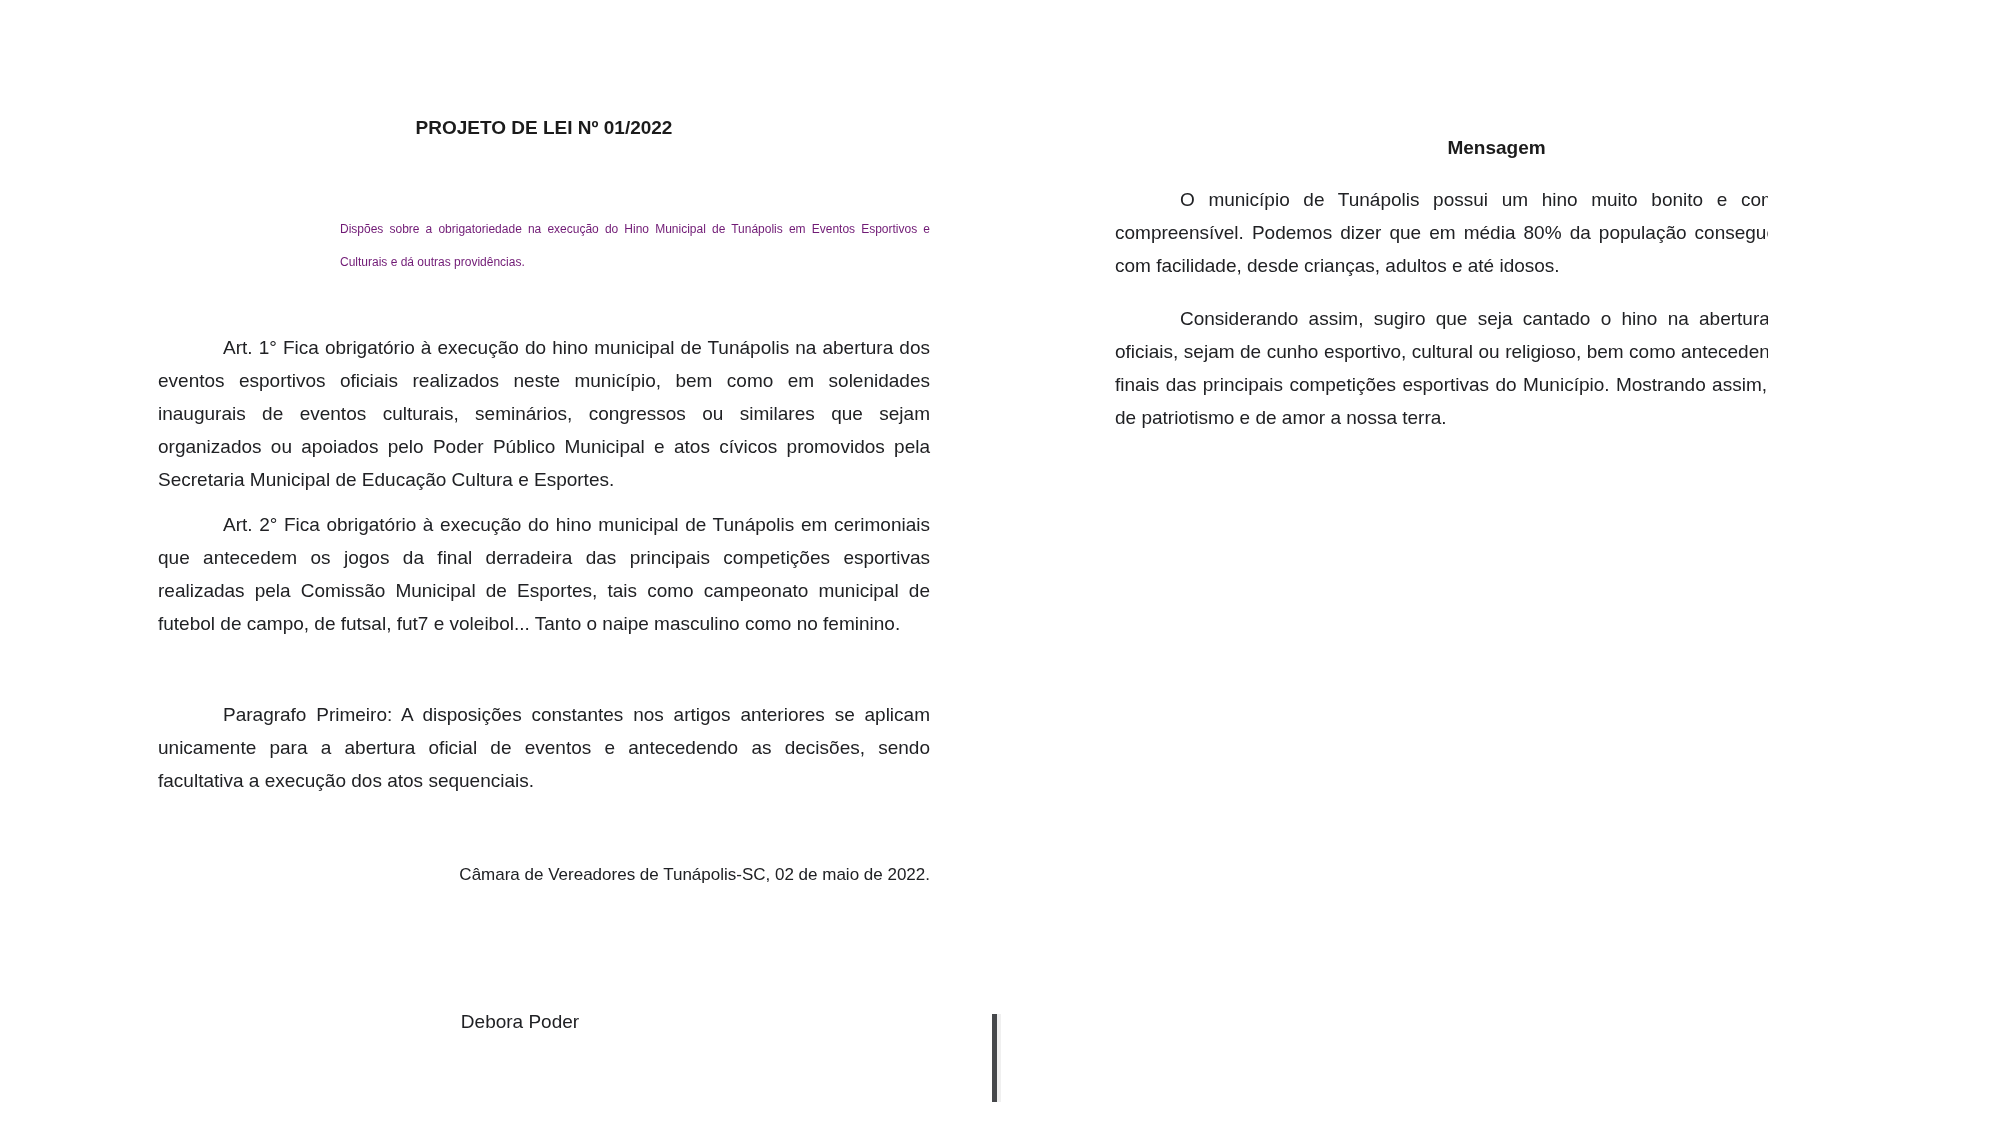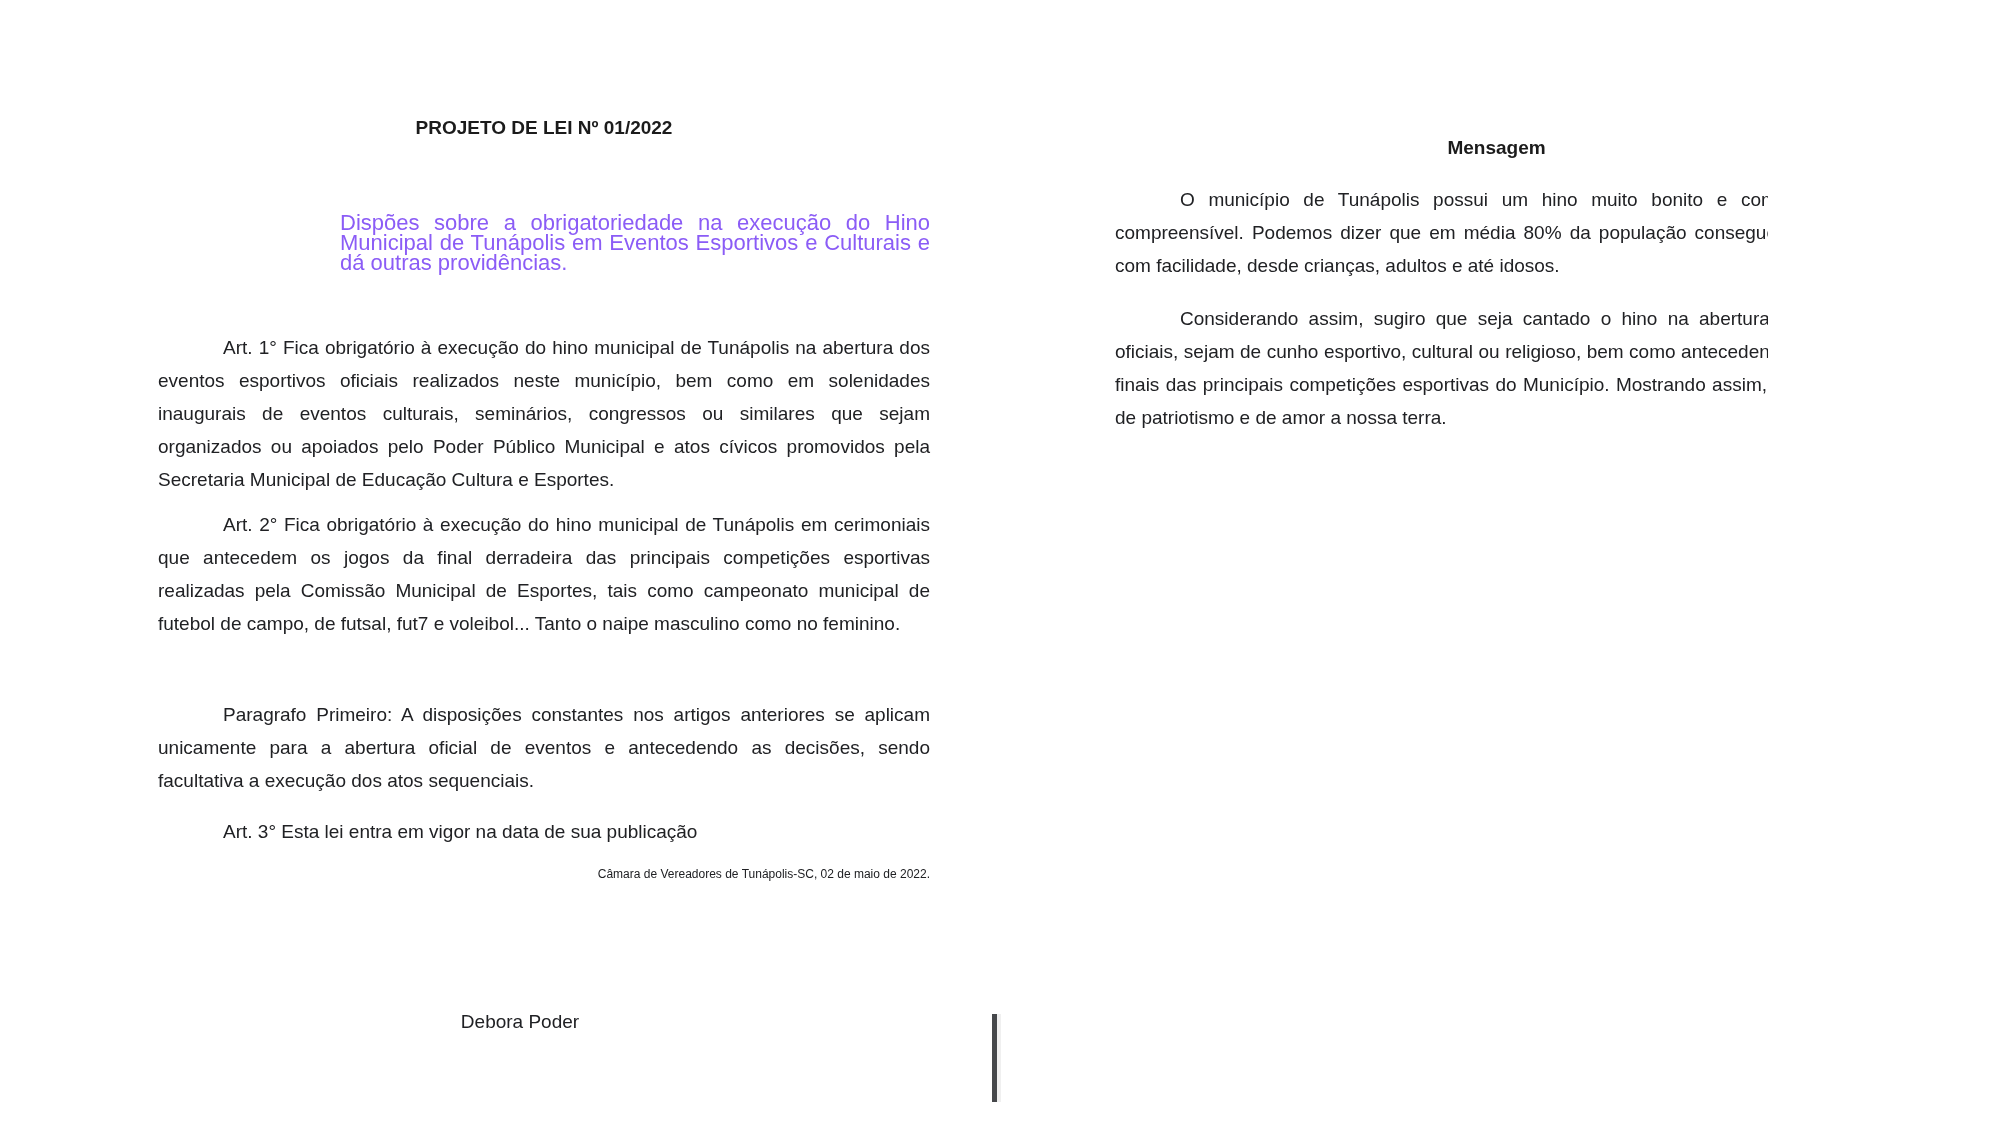--- a/index.html
+++ b/index.html
@@ -25,27 +25,27 @@
   }
   .indent { text-indent: 65px; }
   .doc-title {
     font-size: 19px;
     line-height: 24px;
     font-weight: bold;
     text-align: center;
     color: #1b1b1b;
   }
   .epigraph {
-    font-size: 22px;
-    line-height: 20px;
+    font-size: 12px;
+    line-height: 33px;
     text-align: justify;
-    color: #8b5cf6;
+    color: #701a75;
   }
   .dateline {
-    font-size: 12px;
+    font-size: 17px;
     line-height: 33px;
     text-align: right;
     color: #202124;
   }
   .signature {
     font-size: 19px;
     line-height: 23px;
     text-align: center;
     color: #202124;
   }
@@ -65,21 +65,20 @@
     <div class="abs doc-title" style="left:0; top:116px; width:772px;">PROJETO DE LEI Nº 01/2022</div>
 
     <div class="abs epigraph" style="left:182px; top:213px; width:590px;">Dispões sobre a obrigatoriedade na execução do Hino Municipal de Tunápolis em Eventos Esportivos e Culturais e dá outras providências.</div>
 
     <div class="abs doc-text indent" style="left:0; top:331px; width:772px;">Art. 1° Fica obrigatório à execução do hino municipal de Tunápolis na abertura dos eventos esportivos oficiais realizados neste município, bem como em solenidades inaugurais de eventos culturais, seminários, congressos ou similares que sejam organizados ou apoiados pelo Poder Público Municipal e atos cívicos promovidos pela Secretaria Municipal de Educação Cultura e Esportes.</div>
 
     <div class="abs doc-text indent" style="left:0; top:508px; width:772px;">Art. 2° Fica obrigatório à execução do hino municipal de Tunápolis em cerimoniais que antecedem os jogos da final derradeira das principais competições esportivas realizadas pela Comissão Municipal de Esportes, tais como campeonato municipal de futebol de campo, de futsal, fut7 e voleibol... Tanto o naipe masculino como no feminino.</div>
 
     <div class="abs doc-text indent" style="left:0; top:698px; width:772px;">Paragrafo Primeiro: A disposições constantes nos artigos anteriores se aplicam unicamente para a abertura oficial de eventos e antecedendo as decisões, sendo facultativa a execução dos atos sequenciais.</div>
 
-    <div class="abs doc-text indent" style="left:0; top:815px; width:772px; text-align:left;">Art. 3° Esta lei entra em vigor na data de sua publicação</div>
 
     <div class="abs dateline" style="left:0; top:858px; width:772px;">Câmara de Vereadores de Tunápolis-SC, 02 de maio de 2022.</div>
 
     <div class="abs signature" style="left:0; top:1010px; width:724px;">
       <div>Debora Poder</div>
     </div>
 
   </div>
 
   <div class="abs divider-bar" style="left:992px; top:1014px;">

